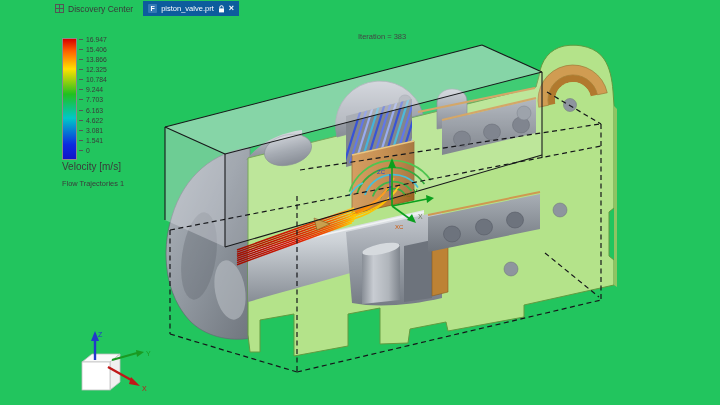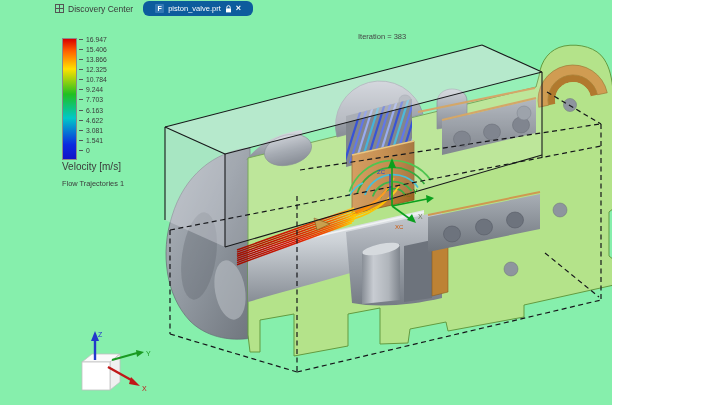--- a/index.html
+++ b/index.html
@@ -1,22 +1,22 @@
 <!DOCTYPE html>
 <html><head>
 <meta charset="utf-8">
 <style>
   html,body{margin:0;padding:0;background:#fff;}
-  .screen{position:relative;width:612px;height:405px;background:#86efac;overflow:hidden;
+  .screen{position:relative;width:720px;height:405px;background:#22c55e;overflow:hidden;
           font-family:"Liberation Sans",sans-serif;}
   
   .tabs{position:absolute;left:53px;top:1px;display:flex;align-items:center;gap:8px;z-index:5;}
   .tab-discovery{display:flex;align-items:center;gap:4px;font-size:8.5px;color:#3a3a3a;padding:1px 2px;cursor:default;}
-  .tab-file{display:flex;align-items:center;gap:4px;background:#0d5c9d;border-radius:6px;
-            padding:2px 12px;height:11px;}
+  .tab-file{display:flex;align-items:center;gap:4px;background:#0d5c9d;border-radius:0;
+            padding:2px 5px;height:11px;}
   .tab-file .ficon{width:9px;height:9px;background:#3379b5;color:#fff;font-size:7px;font-weight:bold;
             display:flex;align-items:center;justify-content:center;border-radius:1px;}
   .tab-file .flabel{color:#fff;font-size:7.5px;white-space:nowrap;}
   .tab-file .fclose{color:#fff;font-size:9px;font-weight:bold;line-height:9px;cursor:pointer;}
   
   .legend{position:absolute;left:62px;top:36px;z-index:4;}
   .legend .bar{position:absolute;left:0;top:2px;width:13px;height:120px;border:1px solid #8a8a8a;
       background:linear-gradient(#d80000 0%,#ff6000 10%,#ffe000 25%,#20c020 46%,#00c8c8 66%,#0b2be0 88%,#1212c8 100%);}
   .legend .vals{position:absolute;left:17px;top:-2px;}
   .legend .row{display:flex;align-items:center;height:10.15px;}

